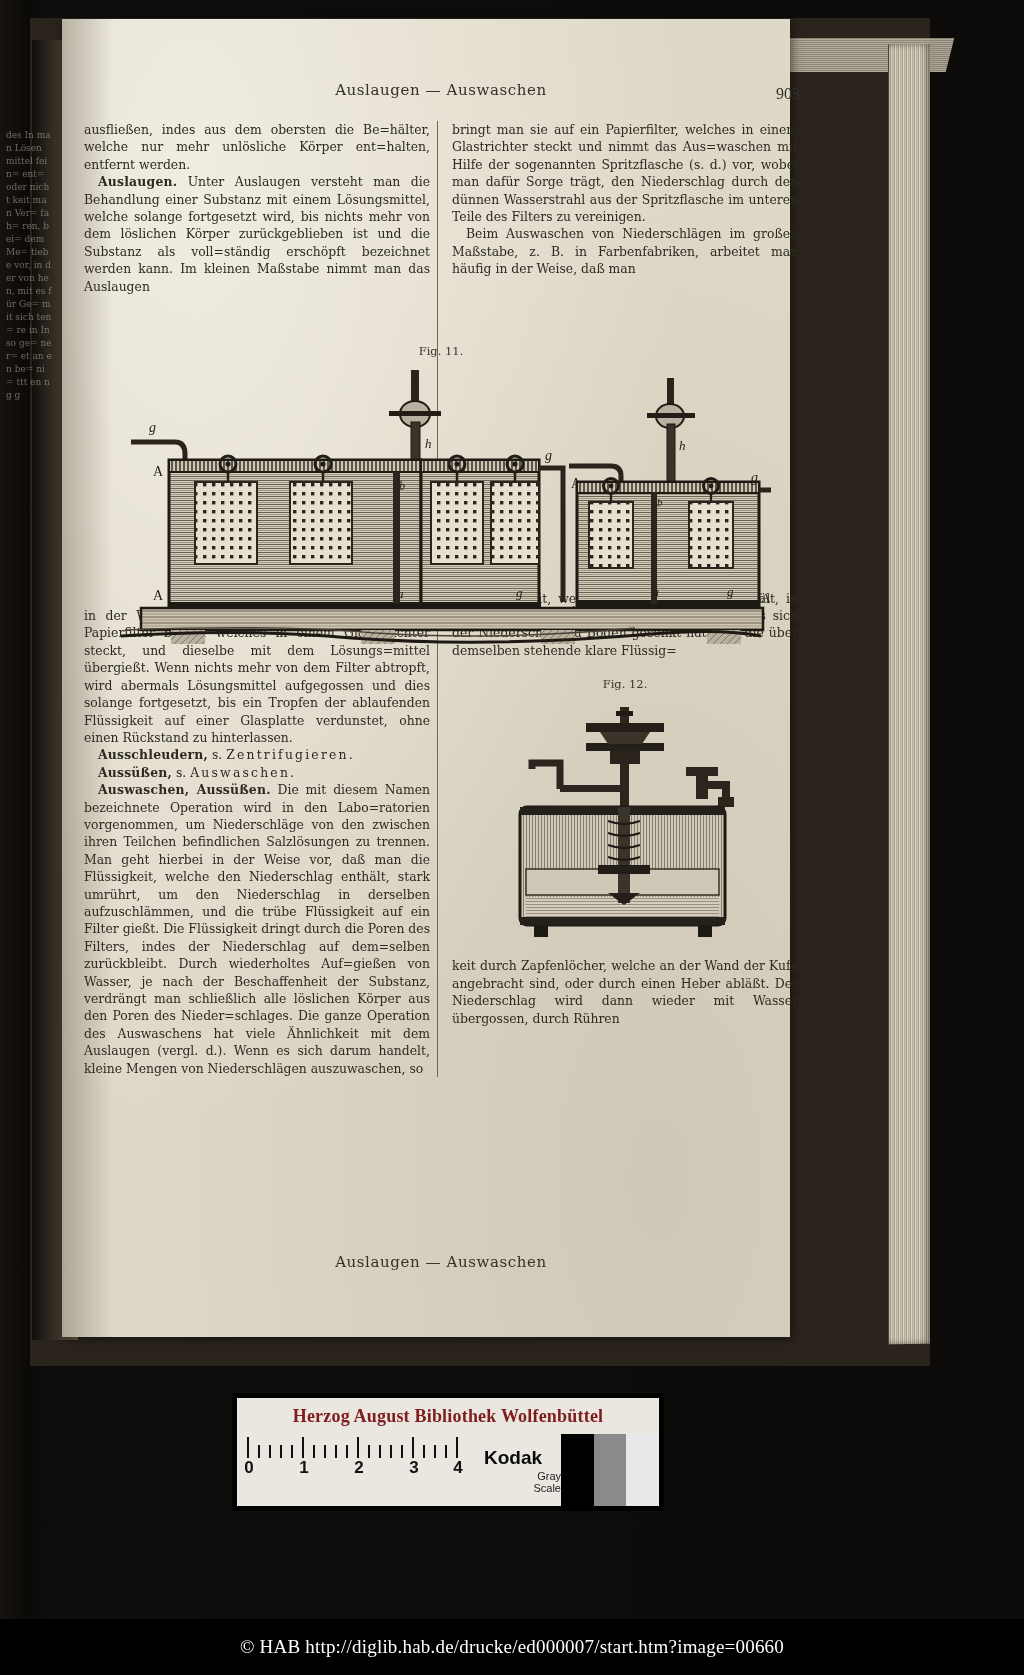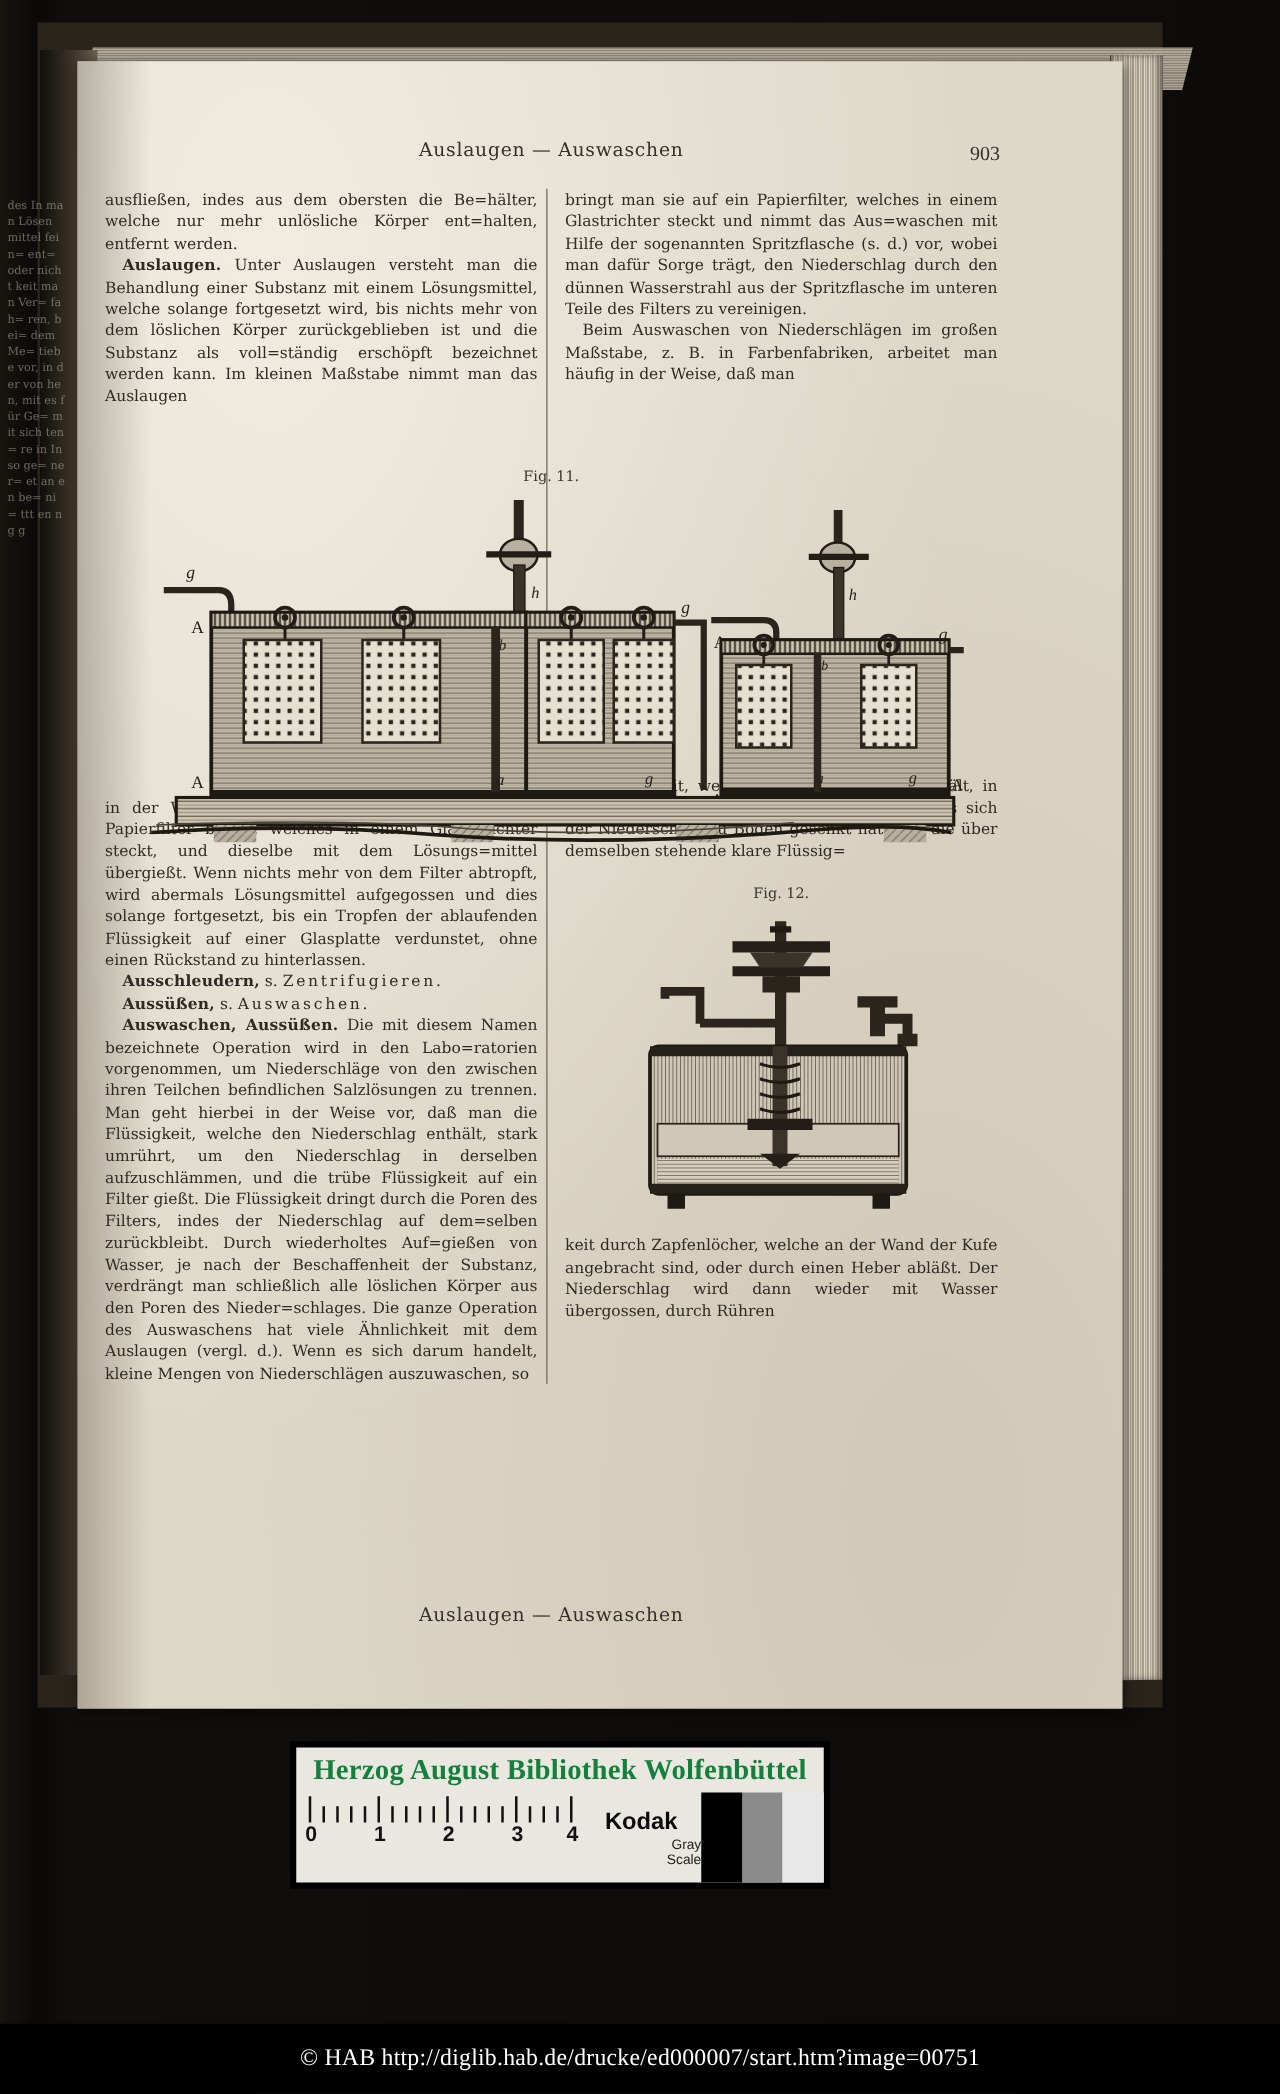--- a/index.html
+++ b/index.html
@@ -50,22 +50,22 @@
     opacity: .85;
   }
   .gutter {
     position: absolute; left: 32px; top: 40px;
     width: 46px; height: 1300px;
     background: linear-gradient(90deg, #100e0b 0%, #3b3329 55%, #6d6252 100%);
   }
 
   
   .leaf {
-    position: absolute; left: 62px; top: 49px;
-    width: 836px; height: 1318px;
+    position: absolute; left: 62px; top: 19px;
+    width: 728px; height: 1318px;
     background: #ded8c8;
     background-image:
       radial-gradient(ellipse at 18% 12%, rgba(255,253,245,.55), rgba(0,0,0,0) 58%),
       radial-gradient(ellipse at 82% 88%, rgba(120,105,80,.14), rgba(0,0,0,0) 62%);
     box-shadow: 2px 2px 10px rgba(0,0,0,.5);
   }
   .leaf::after {
     content: "";
     position: absolute; inset: 0;
     background: linear-gradient(90deg, rgba(60,50,35,.30) 0%, rgba(60,50,35,0) 7%);
@@ -153,22 +153,22 @@
   .target-inner {
     width: 100%; height: 100%;
     background: #e9e7e0;
     display: flex; flex-direction: column;
   }
   .lib-name {
     flex: 0 0 36px;
     display: flex; align-items: center; justify-content: center;
     font-family: "Liberation Serif", serif;
     font-weight: bold;
-    font-size: 23px;
-    color: #15803d;
+    font-size: 18px;
+    color: #7f1d1d;
     letter-spacing: .2px;
   }
   .scale-row { flex: 1; display: flex; }
   .ruler { flex: 0 0 228px; position: relative; padding: 2px 4px 0; }
   .ticks { position: relative; height: 22px; }
   .tick {
     position: absolute; bottom: 0; width: 2px; background: #111;
   }
   .tick.maj { height: 21px; }
   .tick.min { height: 13px; }
@@ -493,16 +493,16 @@
         <div class="patches">
           <i style="background:#000000"></i>
           <i style="background:#8a8a8a"></i>
           <i style="background:#e8e8e8"></i>
         </div>
       </div>
     </div>
   </div>
 
   <div class="footer-bar">
-    <span>© HAB http://diglib.hab.de/drucke/ed000007/start.htm?image=00751</span>
+    <span>© HAB http://diglib.hab.de/drucke/ed000007/start.htm?image=00660</span>
   </div>
 
 </div>
 
 </body></html>

